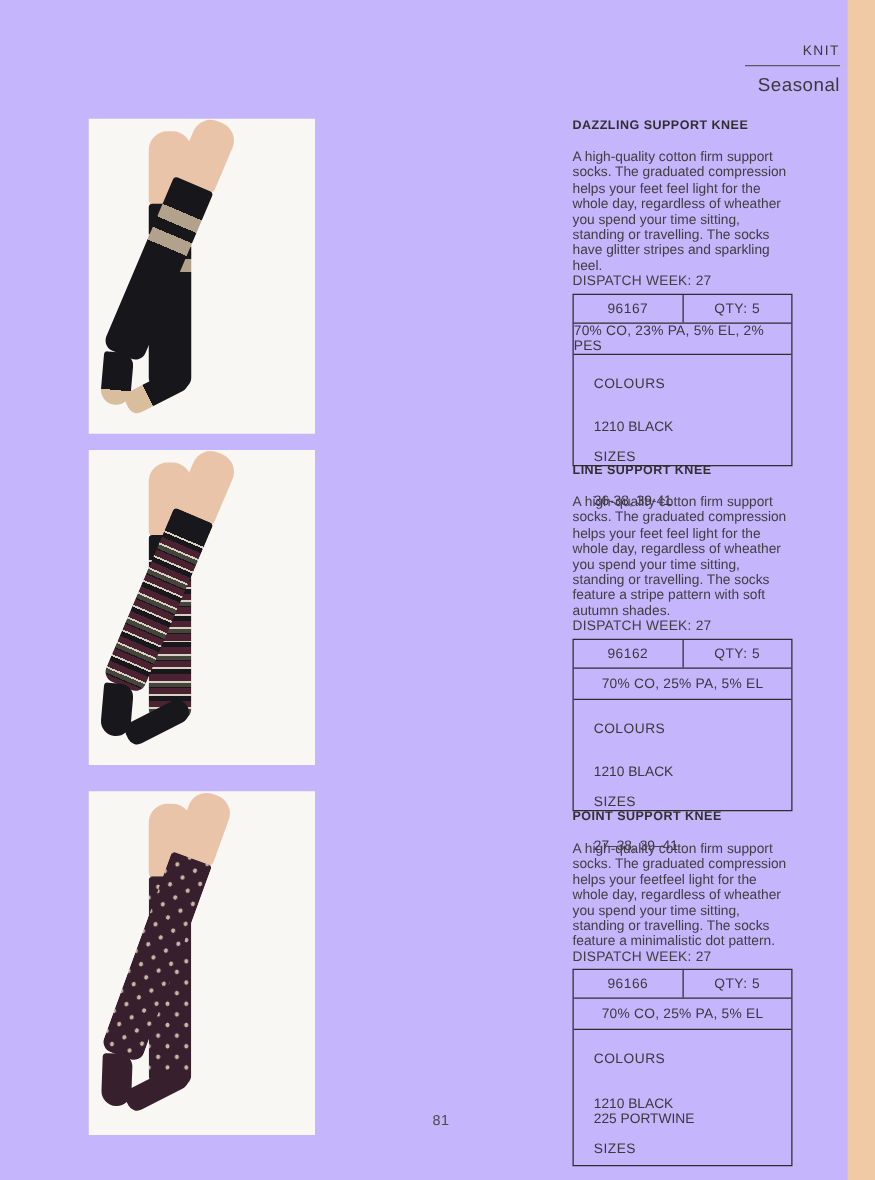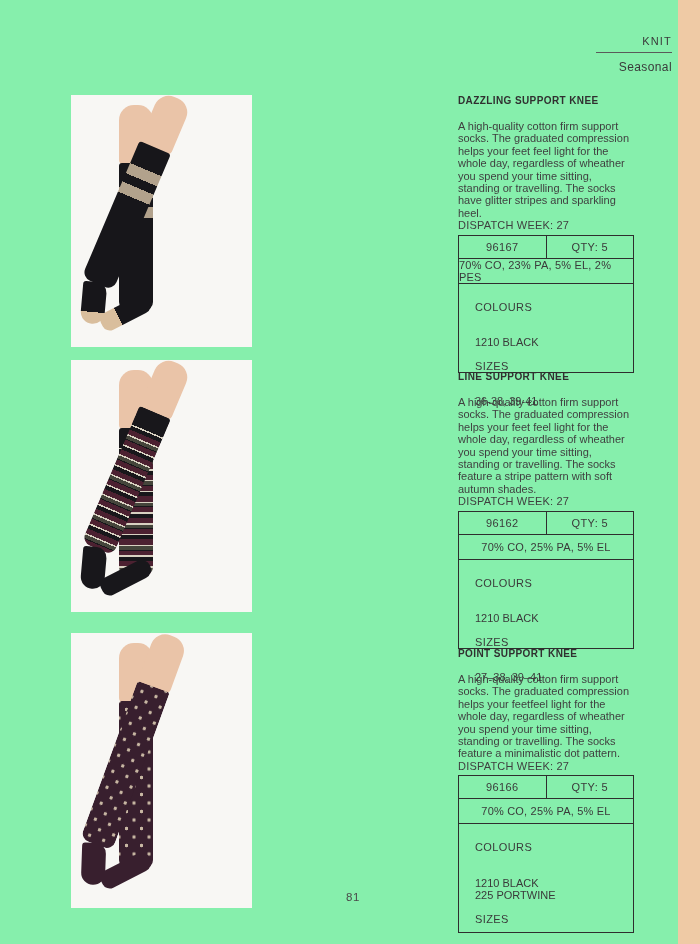--- a/index.html
+++ b/index.html
@@ -1,28 +1,28 @@
 <!DOCTYPE html>
 <html><head>
 <meta charset="utf-8">
 <style>
   html,body { margin:0; padding:0; background:#e9e9e9; }
   .page {
     position:relative; width:700px; height:944px; margin:0 auto;
-    background:#86efac; overflow:hidden;
+    background:#c4b5fd; overflow:hidden;
     font-family:"Liberation Sans", sans-serif; color:#3d3d3d;
   }
   
   .band { position:absolute; top:0; right:0; width:22px; height:944px; }
 
   
   .brandhead { position:absolute; top:35px; right:28px; text-align:right; }
   .knit { font-size:11px; letter-spacing:1.2px; color:#3a3a3a; }
   .rule { width:76px; border:none; border-top:1.3px solid #5a5a5a; margin:5px 0 7px auto; }
-  .seasonal { font-size:12px; letter-spacing:0.4px; color:#3a3a3a; }
+  .seasonal { font-size:15px; letter-spacing:0.4px; color:#3a3a3a; }
 
   
   .photo { position:absolute; left:71px; width:181px; background:var(--bg,#f8f7f4); overflow:hidden;
            --skin:#eac4a8; }
   .photo0 { top:95px;  height:252px; }
   .photo1 { top:360px; height:252px; }
   .photo2 { top:633px; height:275px; }
   .leg { position:absolute; width:34px; }
   .leg.back  { left:48px; top:10px; }
   .leg.front { left:88px; top:4px; transform:rotate(23deg); transform-origin:20px 0; }

